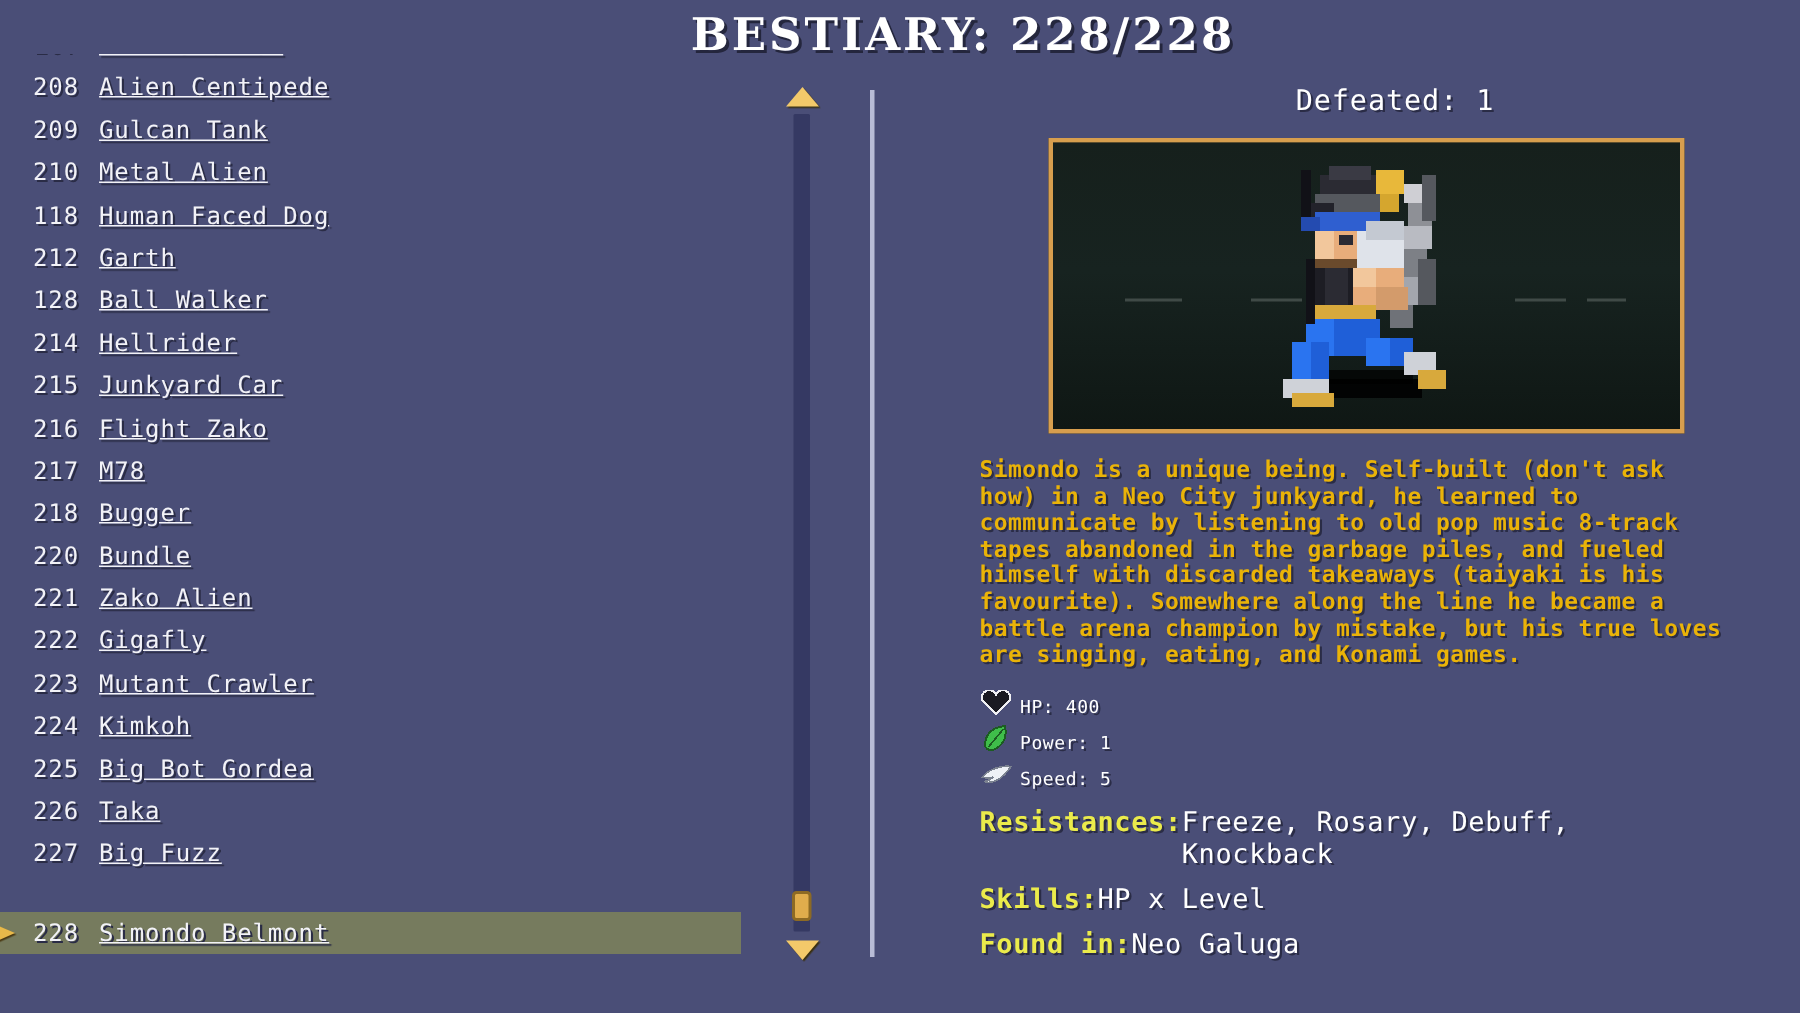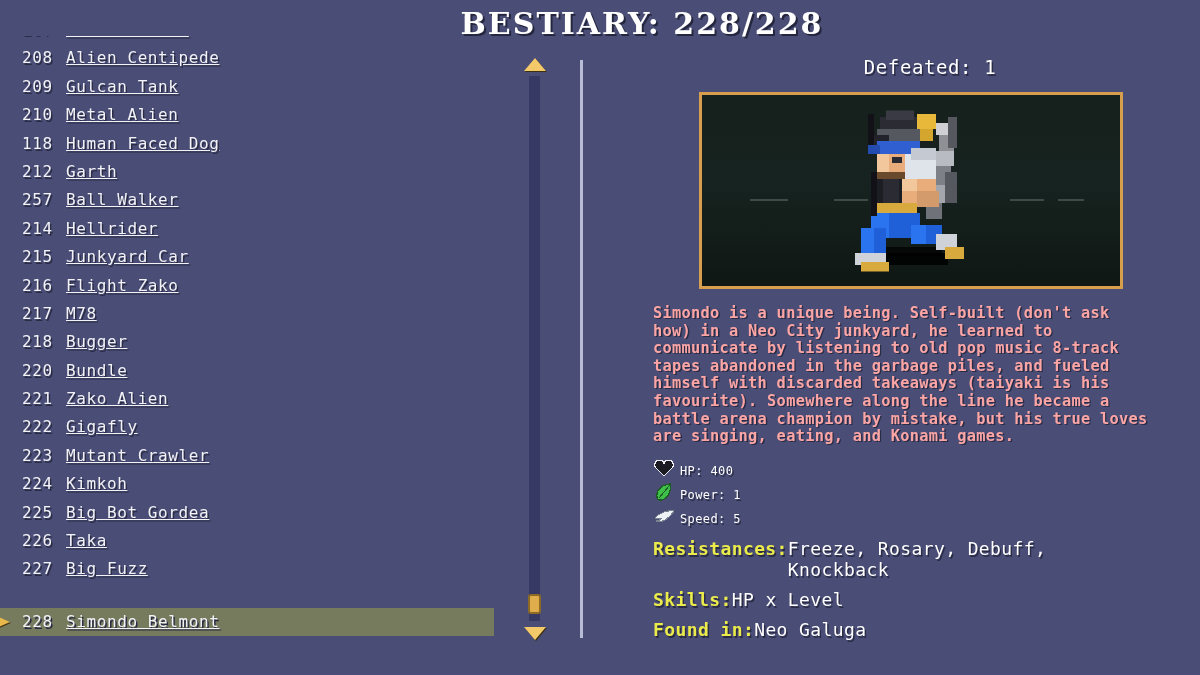--- a/index.html
+++ b/index.html
@@ -174,21 +174,21 @@
     image-rendering: pixelated;
   }
 
   .desc {
     position: absolute;
     left: 8px;
     top: 249px;
     width: 500px;
     font-size: 15.3px;
     line-height: 17.6px;
-    color: #fca5a5;
+    color: #eab308;
     text-shadow: 1.4px 1.4px 0 #2a2c46;
     letter-spacing: 0.3px;
     font-weight: bold;
   }
 
   .stats {
     position: absolute;
     left: 8px;
     top: 398px;
     width: 500px;
@@ -247,21 +247,21 @@
   <div class="title">BESTIARY: 228/228</div>
 
   <div class="list-viewport">
     <div class="list-inner" id="list-inner">
         <div class="row"><span class="num">207</span><span>Evil Snowman</span></div>
         <div class="row"><span class="num">208</span><span>Alien Centipede</span></div>
         <div class="row"><span class="num">209</span><span>Gulcan Tank</span></div>
         <div class="row"><span class="num">210</span><span>Metal Alien</span></div>
         <div class="row"><span class="num">118</span><span>Human Faced Dog</span></div>
         <div class="row"><span class="num">212</span><span>Garth</span></div>
-        <div class="row"><span class="num">257</span><span>Ball Walker</span></div>
+        <div class="row"><span class="num">128</span><span>Ball Walker</span></div>
         <div class="row"><span class="num">214</span><span>Hellrider</span></div>
         <div class="row"><span class="num">215</span><span>Junkyard Car</span></div>
         <div class="row"><span class="num">216</span><span>Flight Zako</span></div>
         <div class="row"><span class="num">217</span><span>M78</span></div>
         <div class="row"><span class="num">218</span><span>Bugger</span></div>
         <div class="row"><span class="num">220</span><span>Bundle</span></div>
         <div class="row"><span class="num">221</span><span>Zako Alien</span></div>
         <div class="row"><span class="num">222</span><span>Gigafly</span></div>
         <div class="row"><span class="num">223</span><span>Mutant Crawler</span></div>
         <div class="row"><span class="num">224</span><span>Kimkoh</span></div>

